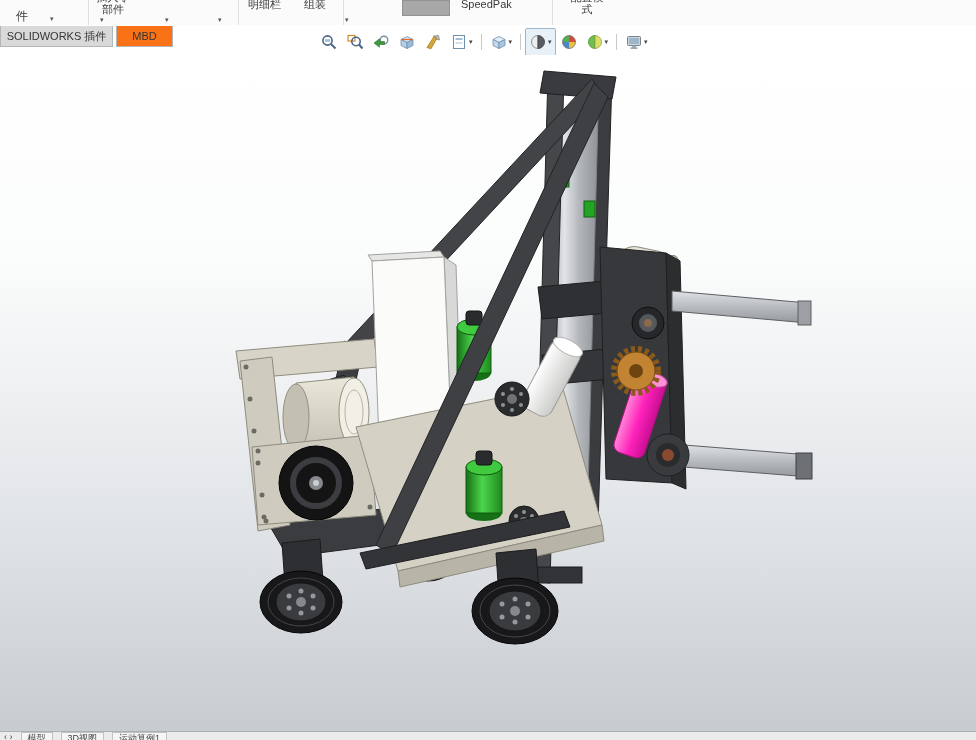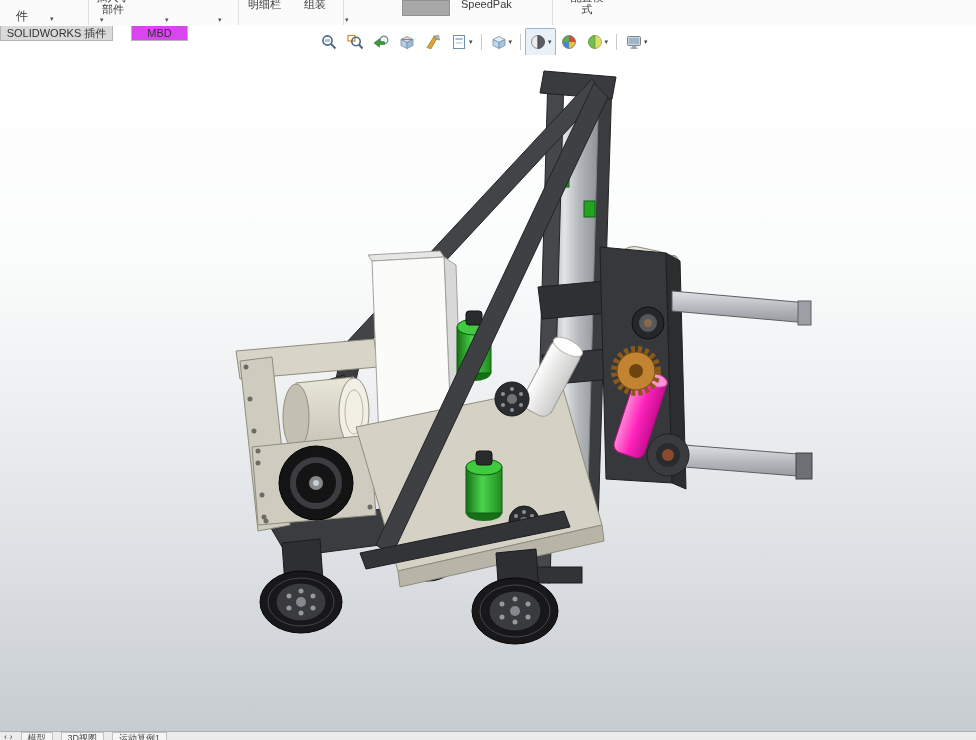--- a/index.html
+++ b/index.html
@@ -9,24 +9,24 @@
   
   .ribbon{position:absolute;top:0;left:0;right:0;height:25px;background:#fbfbfb;overflow:hidden;}
   .ribbon .rtext{position:absolute;font-size:11px;color:#3a3a3a;line-height:12px;white-space:nowrap;}
   .ribbon .rwrap{white-space:normal;word-break:break-all;text-align:center;}
   .ribbon .sep{position:absolute;top:0;width:1px;height:25px;background:#e0e0e0;}
   .ribbon .arrow{position:absolute;font-size:7px;color:#555;}
   .ribbon .graybtn{position:absolute;left:402px;top:0;width:46px;height:14px;background:#a8a8a8;border:1px solid #929292;}
 
   
   .tabrow{position:absolute;top:25px;left:0;right:0;height:24px;background:#ffffff;}
-  .cm-tab{position:absolute;top:1px;height:15px;background:#d9d9d9;border:1px solid #b5b5b5;border-top:none;
+  .cm-tab{position:absolute;top:1px;height:21px;background:#d9d9d9;border:1px solid #b5b5b5;border-top:none;
           font-size:11px;color:#333;display:flex;align-items:center;justify-content:center;box-sizing:border-box;}
   .cm-tab.t1{left:0;width:113px;}
-  .cm-tab.t2{left:131px;width:57px;background:#d946ef;}
+  .cm-tab.t2{left:116px;width:57px;background:#f97316;}
 
   
   .headsup{position:absolute;top:30px;left:316px;height:24px;display:flex;align-items:center;}
   .hud-btn{display:flex;align-items:center;height:22px;padding:2px 3px;border:1px solid transparent;border-radius:2px;}
   .hud-btn.pressed{border:1px solid #9ab6d0;background:#e9f1f8;}
   .hud-arrow{font-size:7px;color:#444;margin-left:1px;}
   .hud-sep{width:1px;height:16px;background:#c9c9c9;margin:0 4px;}
 
   
   .viewport{position:absolute;top:55px;left:0;right:0;bottom:8px;

